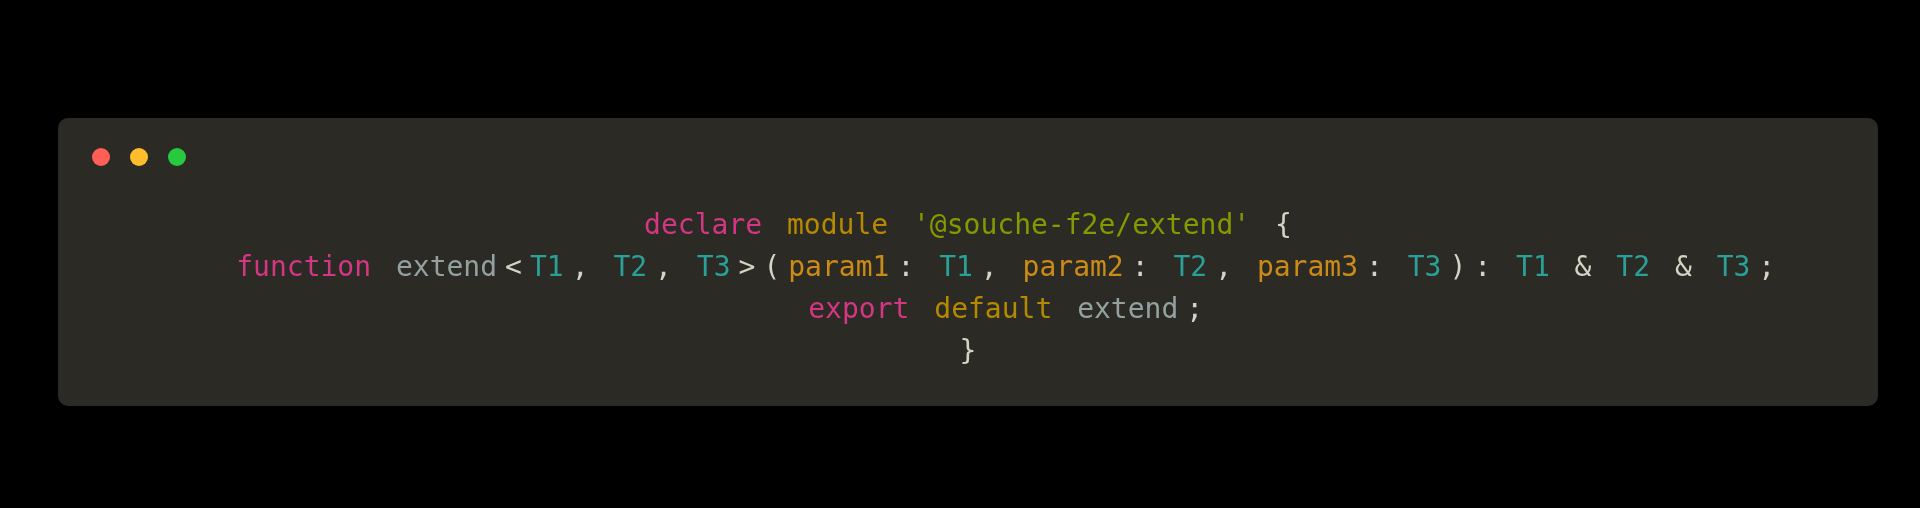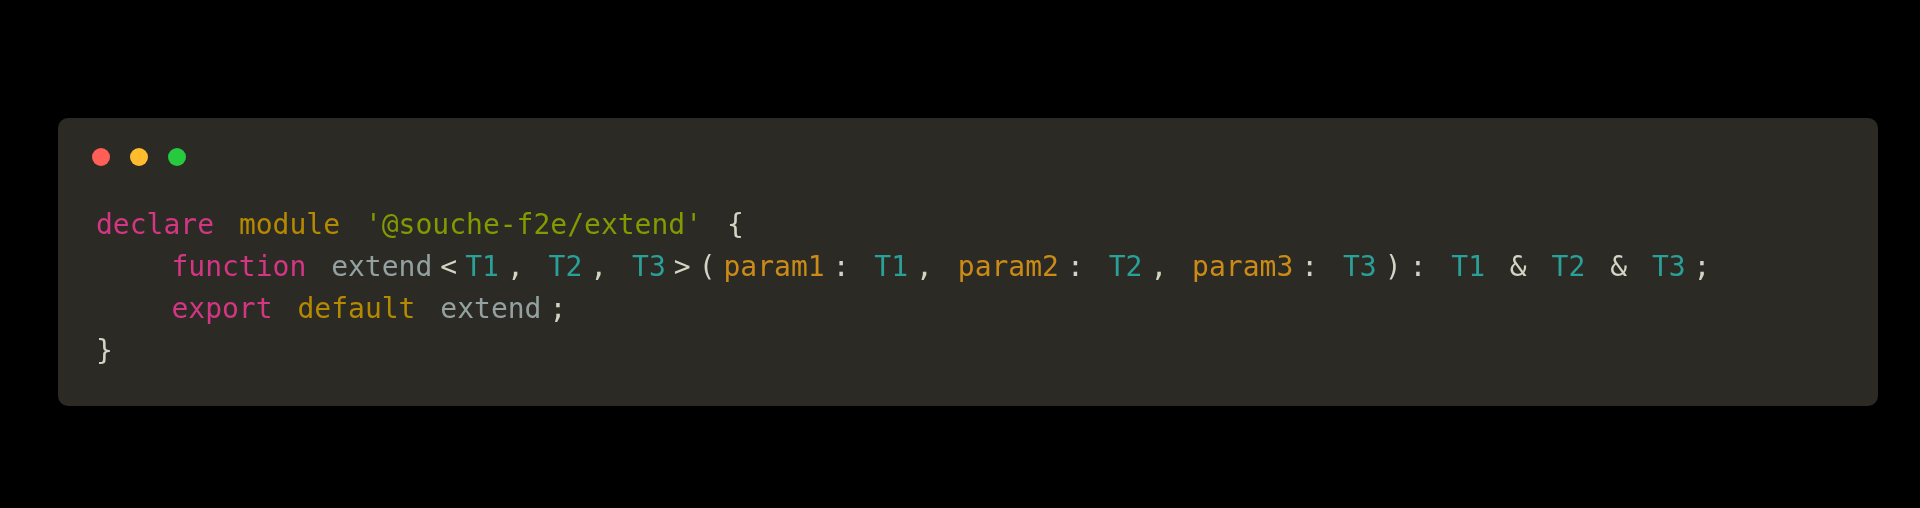--- a/index.html
+++ b/index.html
@@ -1,18 +1,19 @@
 <!DOCTYPE html>
 <html><head>
   <meta charset="utf-8">
   <style>
     * {
       margin: 4px;
       padding: 0;
       box-sizing: border-box;
+      text-align: center;
     }
     body {
       background: #000000;
       width: 1920px;
       height: 508px;
       display: flex;
       align-items: center;
       justify-content: center;
       font-family: 'Menlo', 'Monaco', 'Consolas', monospace;
     }

